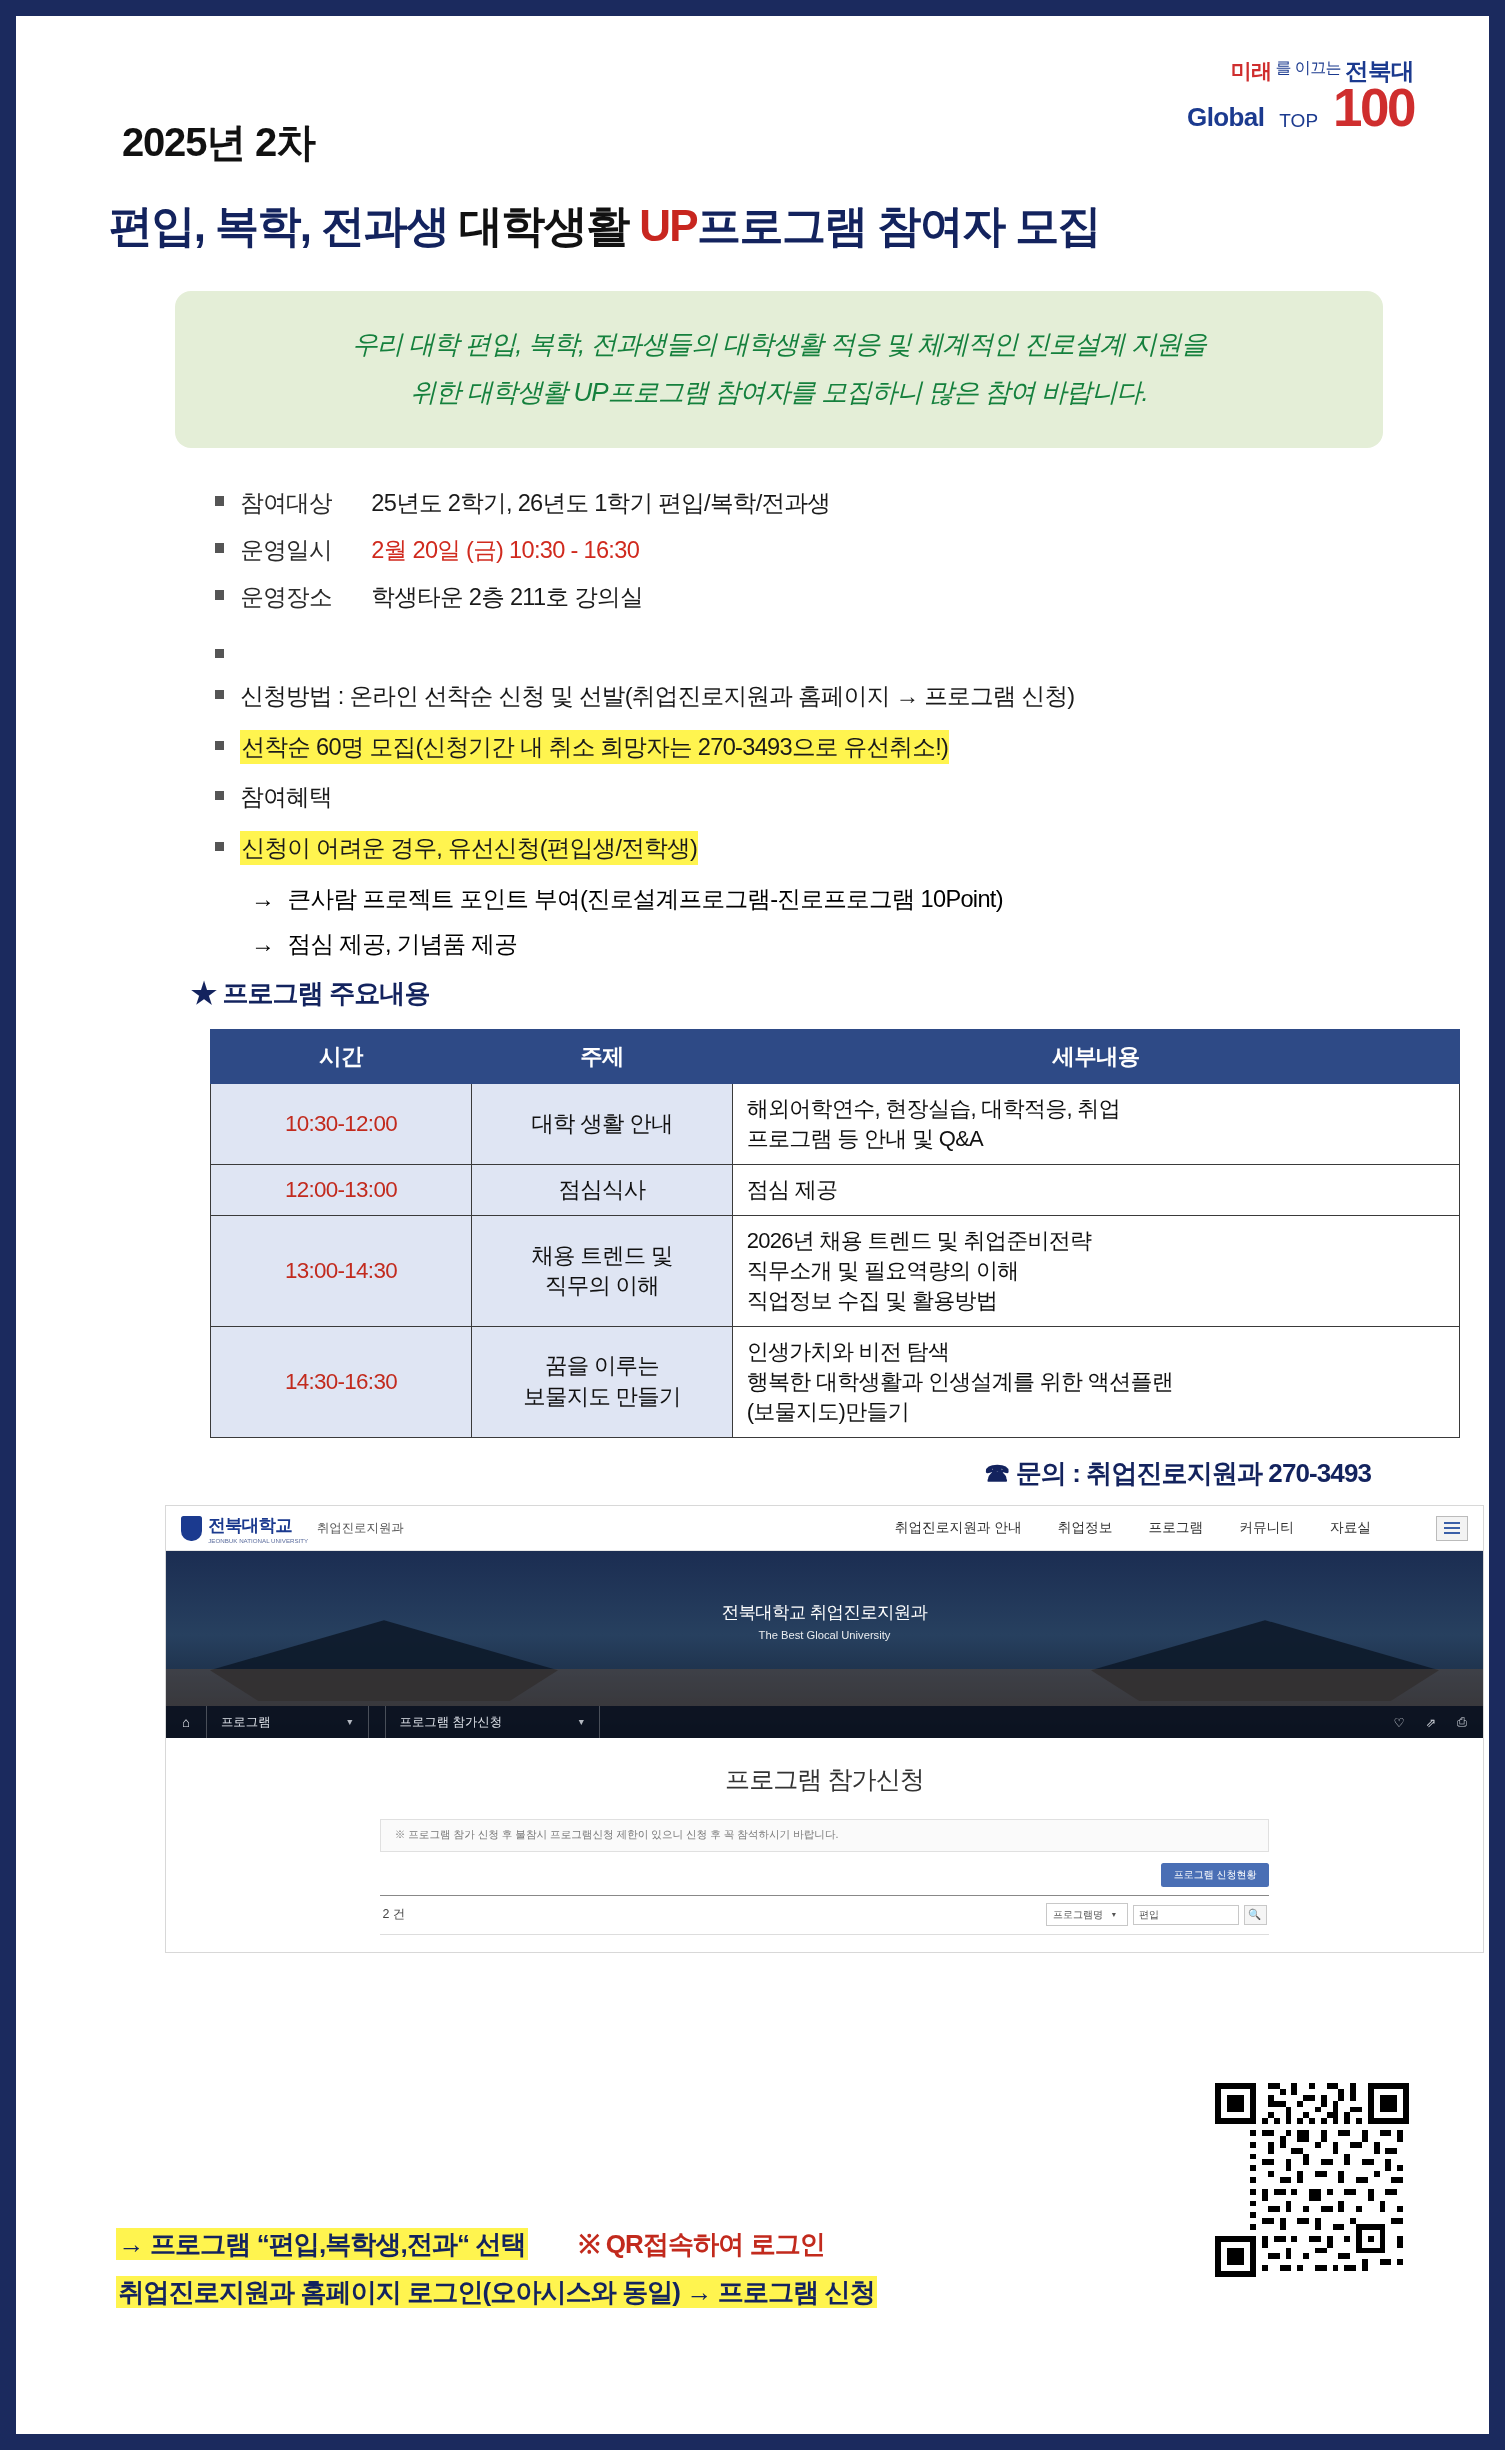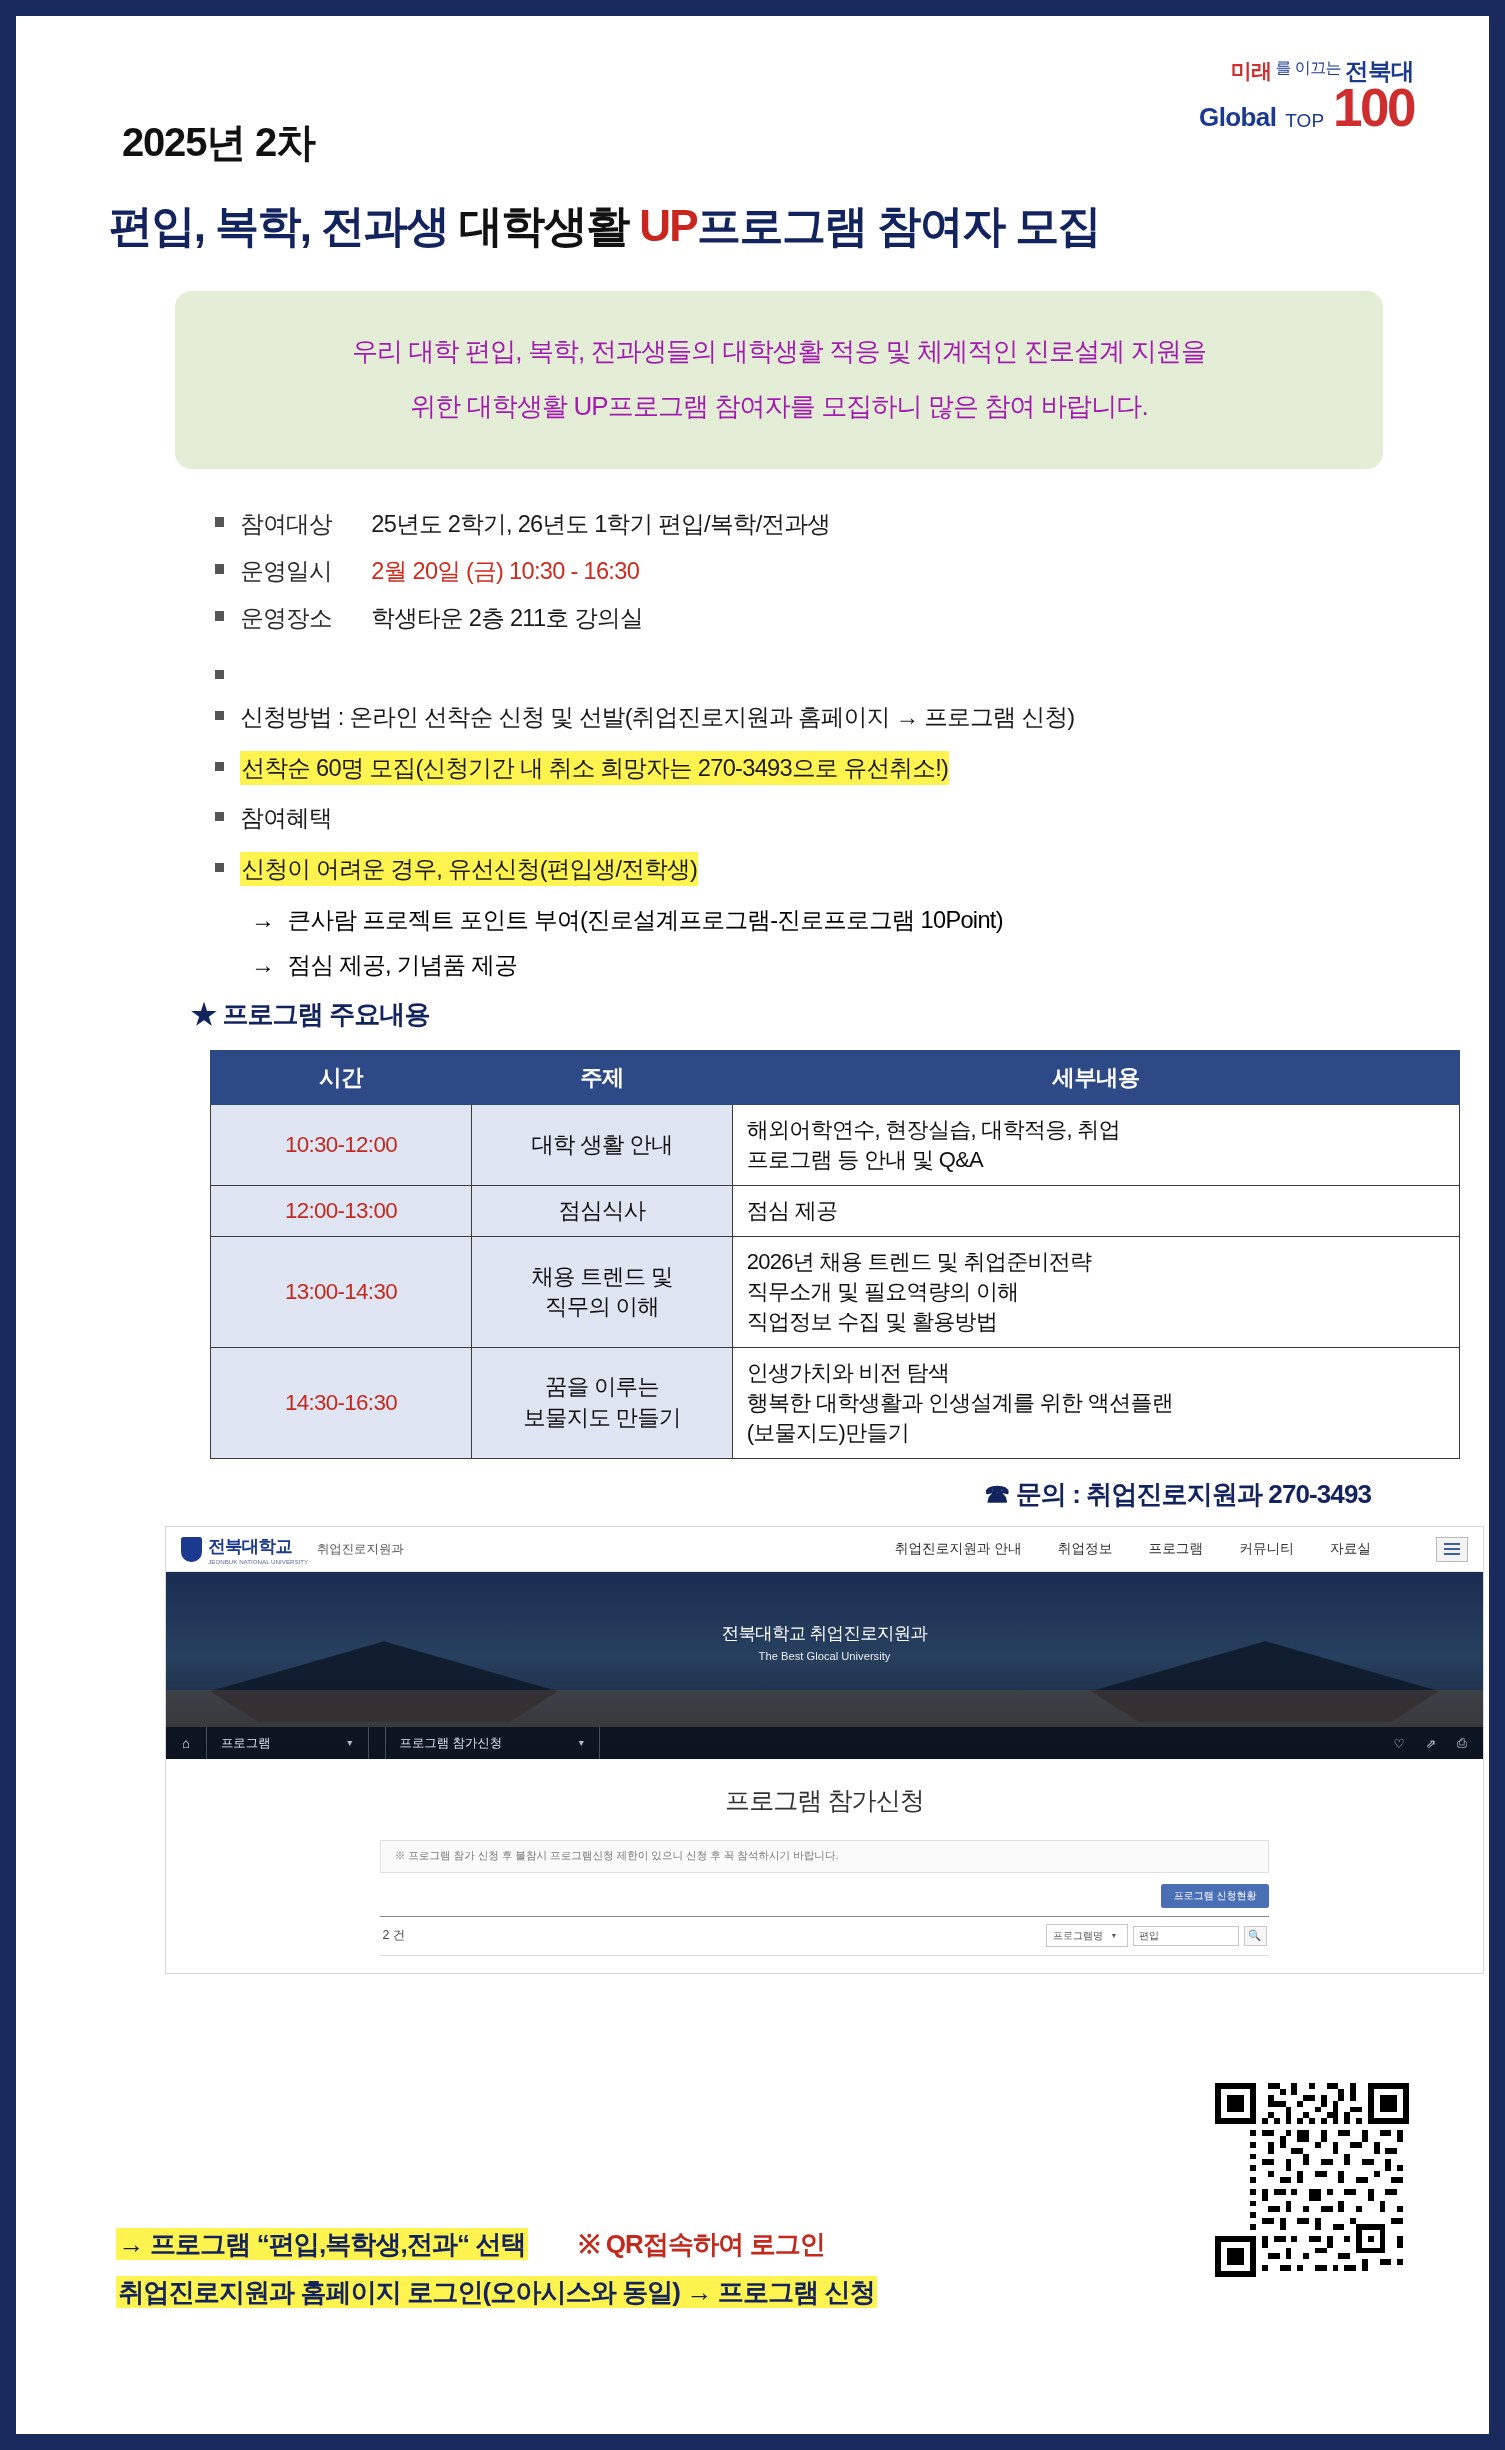--- a/index.html
+++ b/index.html
@@ -46,21 +46,21 @@
     justify-content: flex-end;
     gap: 4px;
   }
   .logo-top .mirae { color: #cf2e2e; font-size: 21px; font-weight: bold; }
   .logo-top .small { color: #1b3a8f; font-size: 16px; font-weight: normal; }
   .logo-top .jbnu { color: #1b3a8f; font-size: 23.6px; font-weight: bold; }
   .logo-bottom {
     display: flex;
     align-items: flex-end;
     justify-content: flex-end;
-    gap: 9px;
+    gap: 15px;
     margin-top: 3.7px;
   }
   .logo-global { font-size: 26px; font-weight: bold; color: #1b3a8f; letter-spacing: -0.6px; }
   .logo-toptxt { font-size: 19px; font-weight: normal; color: #1b3a8f; }
   .logo-100 { font-size: 53px; font-weight: bold; color: #cf2e2e; line-height: 0.8; letter-spacing: -2.5px; }
 
   
   .title-sub {
     font-size: 40px;
     font-weight: bold;
@@ -80,25 +80,26 @@
 
   
   .lead-box {
     margin: 35px 50px 0 103px;
     background: #e4eed7;
     border-radius: 16px;
     padding: 25px 34px 27px 34px;
     text-align: center;
   }
   .lead-box p {
-    margin: 15px;
+    margin: 8px;
     font-size: 26px;
     line-height: 1.55;
-    color: #a21caf;
+    color: #15803d;
     letter-spacing: -0.9px;
+    font-style: italic;
   }
 
   
   .bullets { margin: 39px 0 0 143px; }
   .brow {
     display: flex;
     align-items: baseline;
     margin-bottom: 15px;
     font-size: 23.6px;
     letter-spacing: -0.7px;

